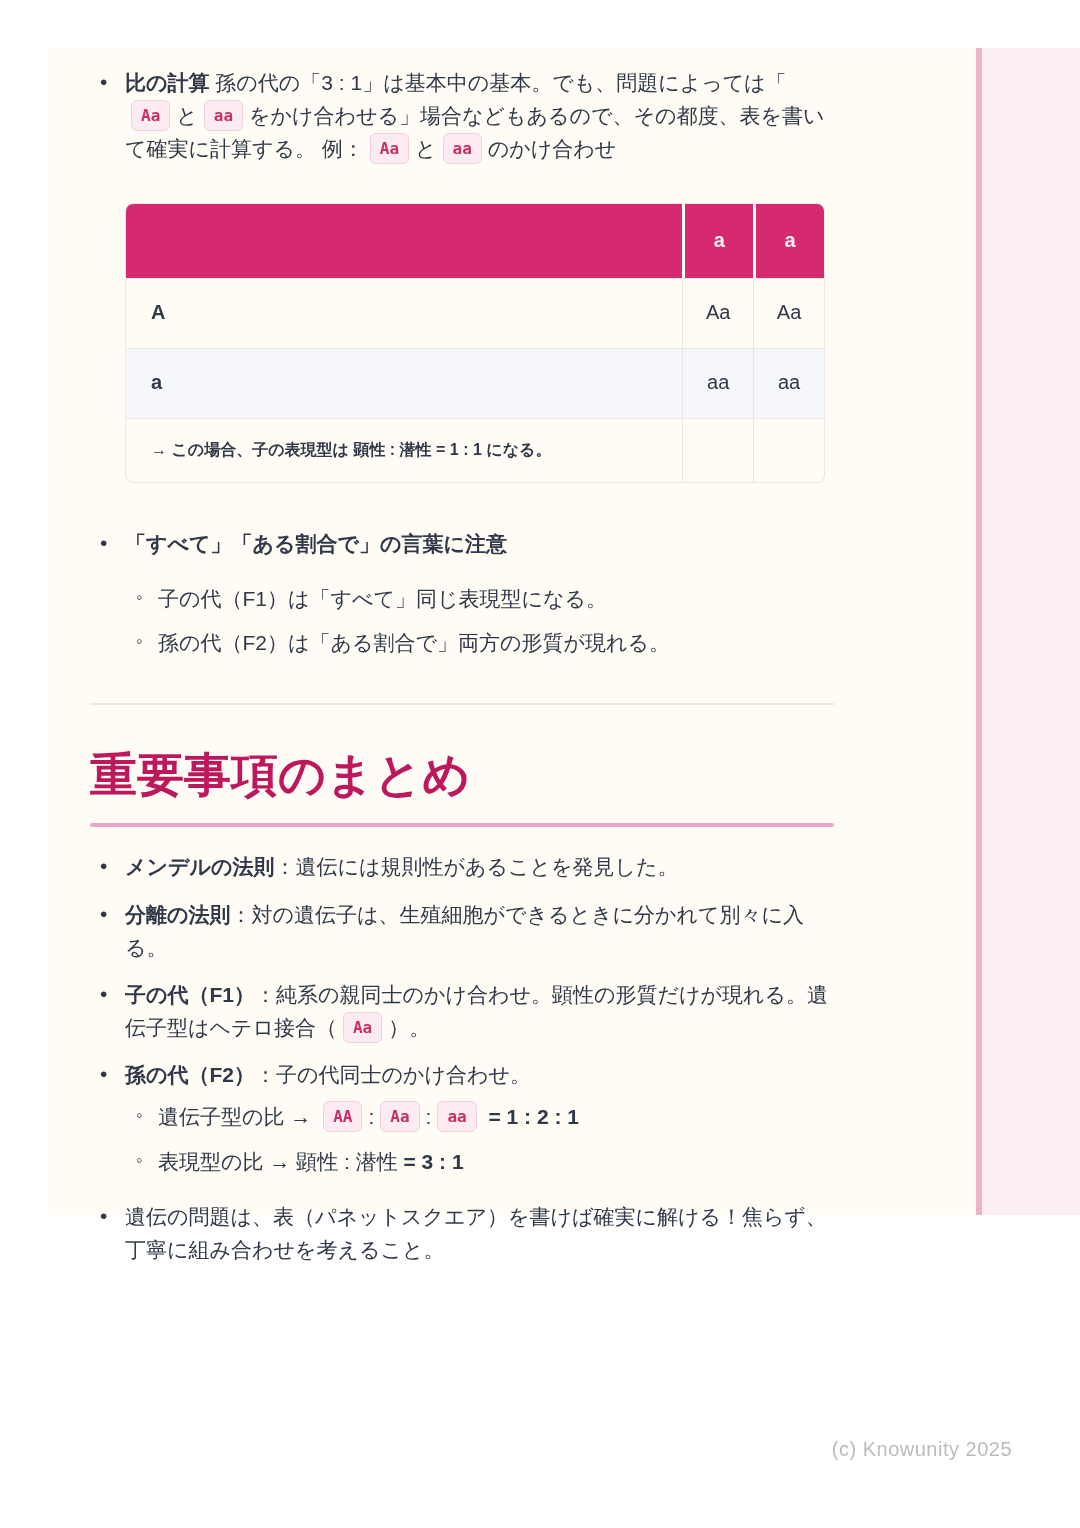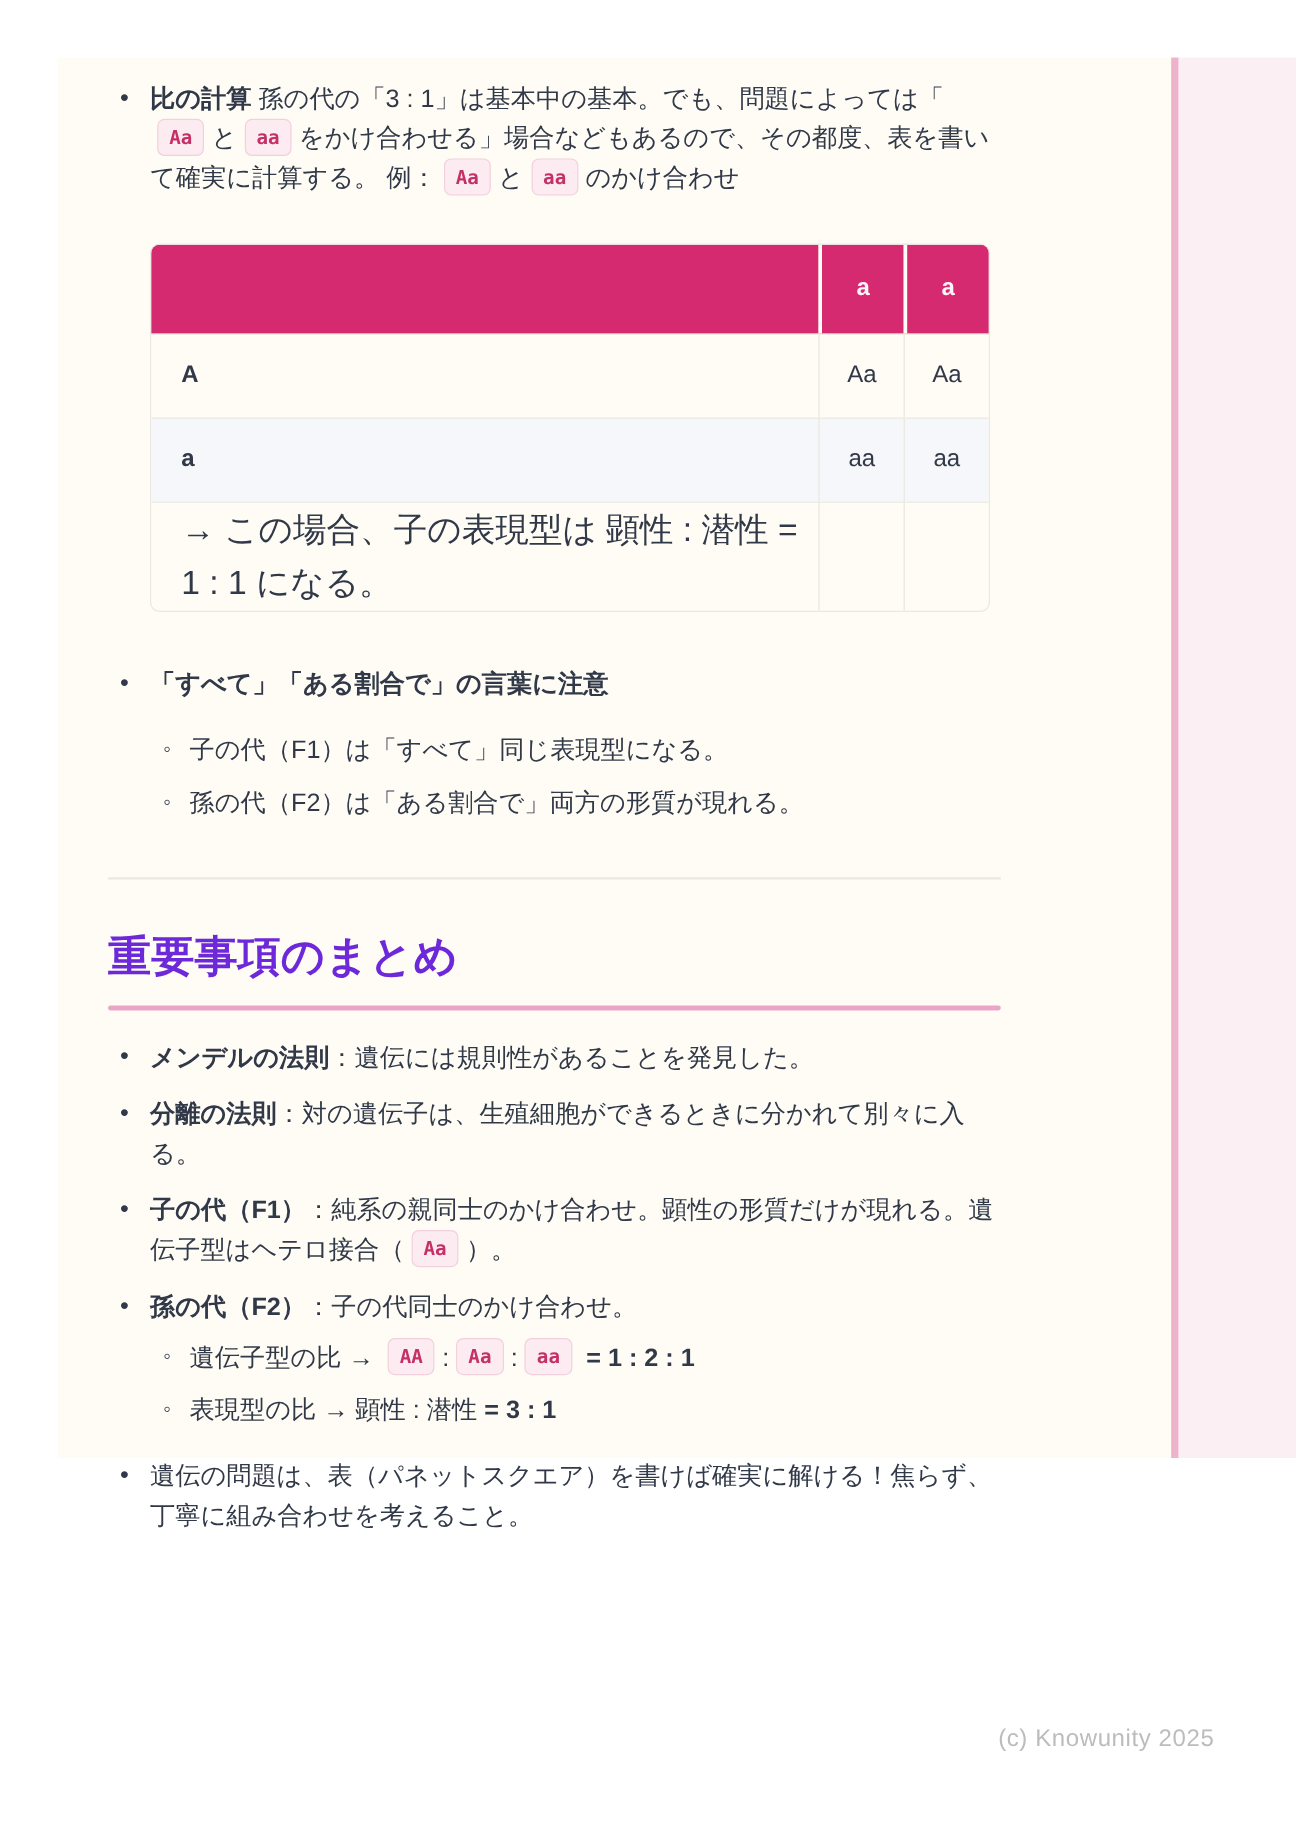--- a/index.html
+++ b/index.html
@@ -48,24 +48,24 @@
   .ptable th {
     background:#d62a70; color:#fcf4f8; font-weight:bold;
     height:74px; text-align:center; font-size:20px;
   }
   .ptable th.corner { width:558px; }
   .ptable th.gamete { width:71px; border-left:3px solid #fefcf5; }
   .ptable td { height:70px; border-top:1px solid #eae8e1; }
   .ptable td.rowlabel { padding-left:25px; font-weight:bold; text-align:left; }
   .ptable td.cell { text-align:center; border-left:1px solid #e8e6df; }
   .ptable tr.alt td { background:#f5f7fa; }
-  .ptable tr.note td { height:64px; font-weight:normal; font-size:28px;margin-top:32px; }
+  .ptable tr.note td { height:64px; font-weight:bold; font-size:16px;margin-top:32px; }
   
   .divider { height:2px; background:#eae9e6; margin-top:44px; }
-  .h1 { margin:42px 0 0; font-size:36px; font-weight:bold; color:#6d28d9; line-height:1.2; }
+  .h1 { margin:42px 0 0; font-size:47px; font-weight:bold; color:#be185d; line-height:1.2; }
   .h1-underline { height:4px; background:#e9a6c6; border-radius:2px; margin-top:20px; }
   .summary-list { margin-top:23px; }
   .result { font-weight:bold; }
   .ratio-line { margin-top:9px; }
   .gap-top { margin-top:22px; }
   
   .footer {
     position:absolute; top:1438px; right:68px;
     font-size:20px; color:#bcbcbc; letter-spacing:0.5px;
   }

